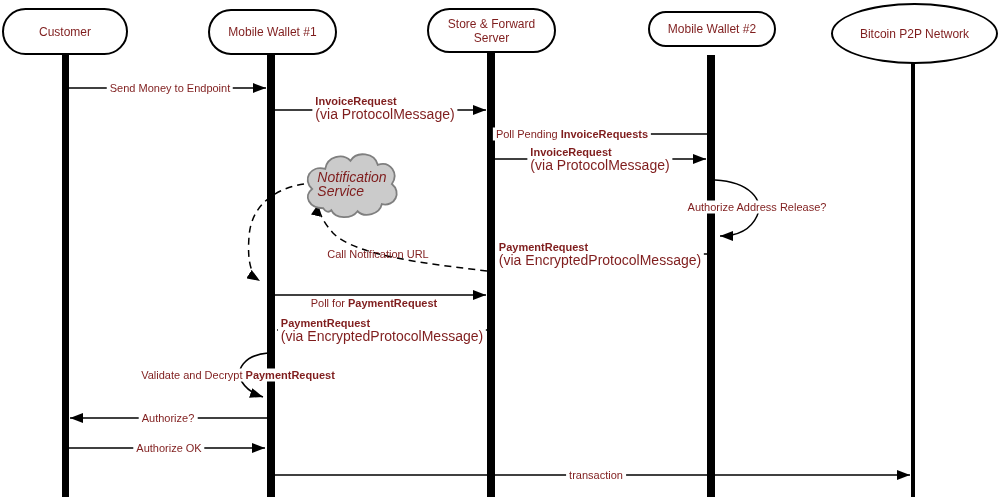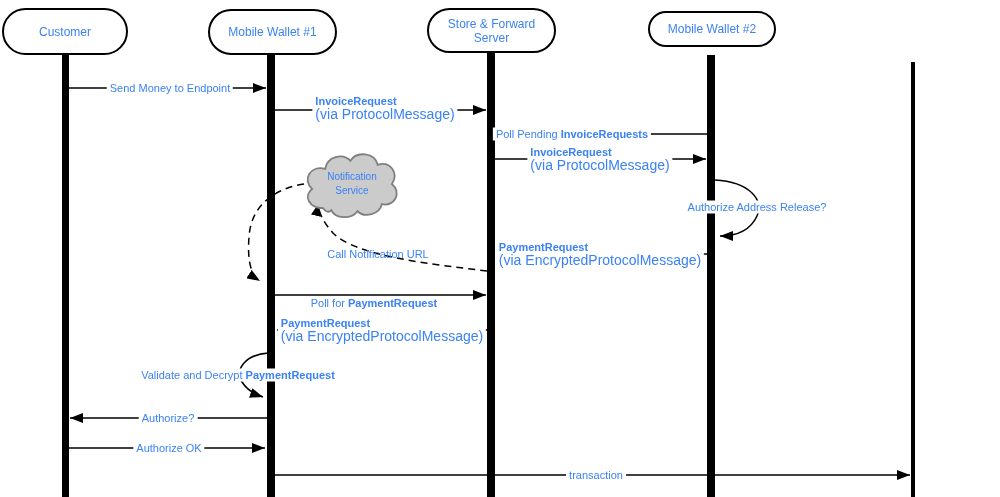--- a/index.html
+++ b/index.html
@@ -1,18 +1,18 @@
 <!DOCTYPE html>
 <html><head>
 <meta charset="utf-8">
 <style>
   html,body { margin:0; padding:0; background:#ffffff; }
   .stage {
     position:relative; width:1000px; height:497px; background:#ffffff;
-    font-family:"Liberation Sans", sans-serif; color:#3b82f6; overflow:hidden;
+    font-family:"Liberation Sans", sans-serif; color:#7f1d1d; overflow:hidden;
   }
   svg.wires { position:absolute; left:0; top:0; z-index:1; }
   .lifeline { position:absolute; background:#000; z-index:2; }
   .actor-head {
     position:absolute; border:2px solid #000; background:#fff; z-index:3;
     display:flex; align-items:center; justify-content:center;
     font-size:12px; text-align:center; box-sizing:border-box;
   }
   .stadium { border-radius:24px; }
   .ellipse { border-radius:50%; }
@@ -21,22 +21,22 @@
     background:#fff; padding:0 3px; white-space:nowrap; text-align:left;
     font-size:11px; line-height:13px;
   }
   .msg-label .msg-name { font-weight:bold; display:block; }
   .msg-label .via { font-size:14px; display:block; }
   .msg-label b { font-weight:bold; }
   .nobg { background:transparent; }
   .cloud-wrap { position:absolute; left:301px; top:145px; z-index:3; }
   .cloud-label {
     position:absolute; left:352px; top:184px; z-index:4;
-    transform:translate(-50%,-50%); text-align:center;
-    font-size:10px; line-height:14px; white-space:nowrap;
+    transform:translate(-50%,-50%); 
+    font-size:14px; line-height:14px; white-space:nowrap;font-style:italic;
   }
 </style>
 </head>
 <body>
 
 <div class="stage">
 
   <svg class="wires" width="1000" height="497" viewBox="0 0 1000 497">
     <defs>
       <marker id="arrow" viewBox="0 0 14 10" markerWidth="14" markerHeight="10" refX="13" refY="5" orient="auto" markerUnits="userSpaceOnUse">
@@ -72,20 +72,23 @@
     <span>Customer</span>
   </div>
   <div class="actor-head stadium" style="left:208px; top:9px; width:129px; height:46px;">
     <span>Mobile Wallet #1</span>
   </div>
   <div class="actor-head stadium" style="left:427px; top:8px; width:129px; height:45px;">
     <span>Store &amp; Forward Server</span>
   </div>
   <div class="actor-head stadium" style="left:648px; top:11px; width:128px; height:36px;">
     <span>Mobile Wallet #2</span>
+  </div>
+  <div class="actor-head ellipse" style="left:831px; top:3px; width:167px; height:61px;">
+    <span>Bitcoin P2P Network</span>
   </div>
 
   <div class="cloud-wrap">
     <svg width="101" height="82" viewBox="0 0 100 80">
       <path d="M 22 62 C 8 62, 2 50, 11 43 C 1 34, 9 19, 24 23 C 26 11, 41 7, 49 15
                C 55 5, 73 7, 76 19 C 89 15, 97 28, 90 38 C 100 46, 93 61, 80 58
                C 78 68, 63 72, 56 65 C 50 73, 34 73, 30 64 C 27 67, 24 65, 22 62 Z" fill="#cbcbcb" stroke="#7f7f7f" stroke-width="1.8"></path>
     </svg>
   </div>
   <div class="cloud-label">

